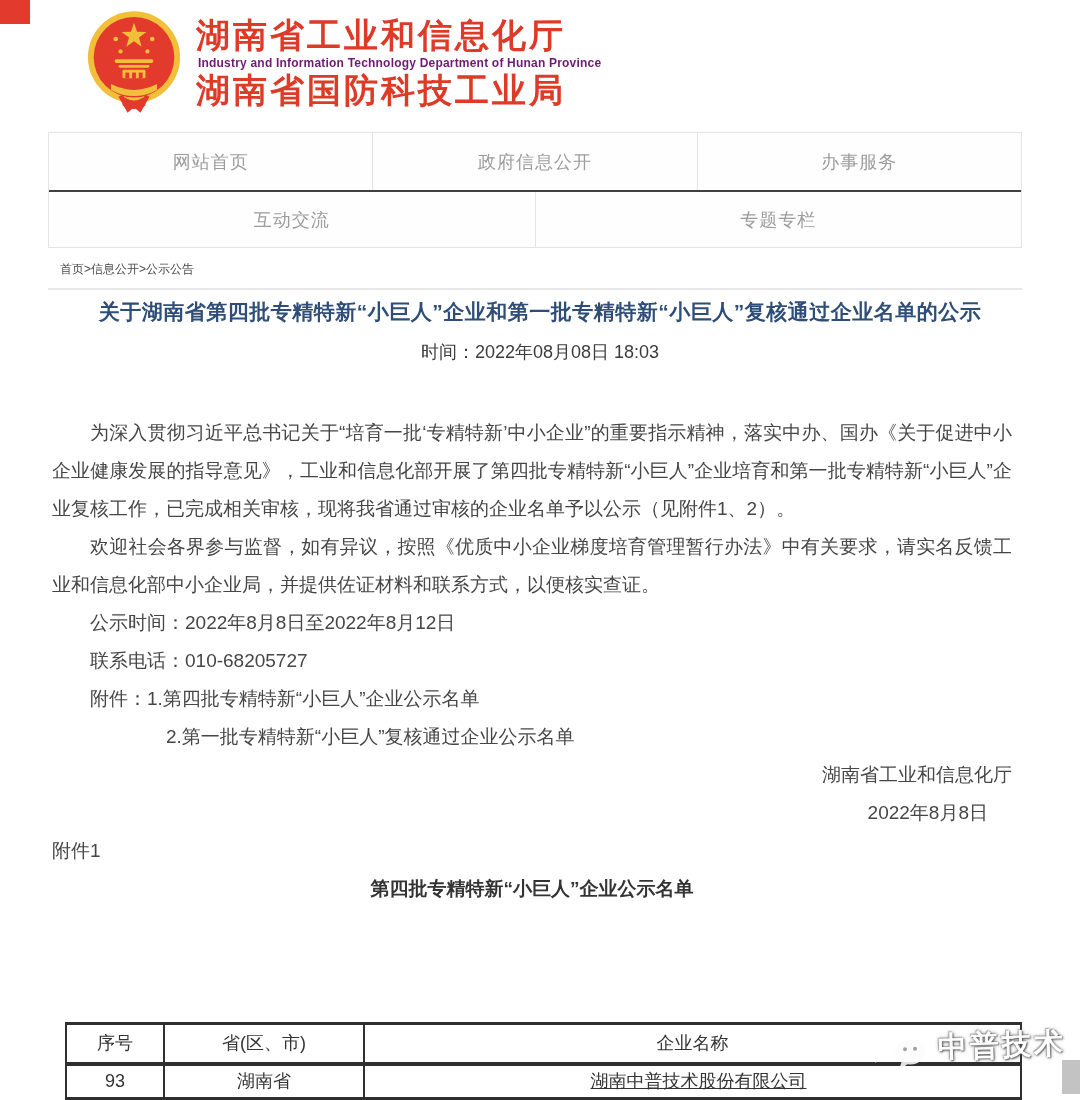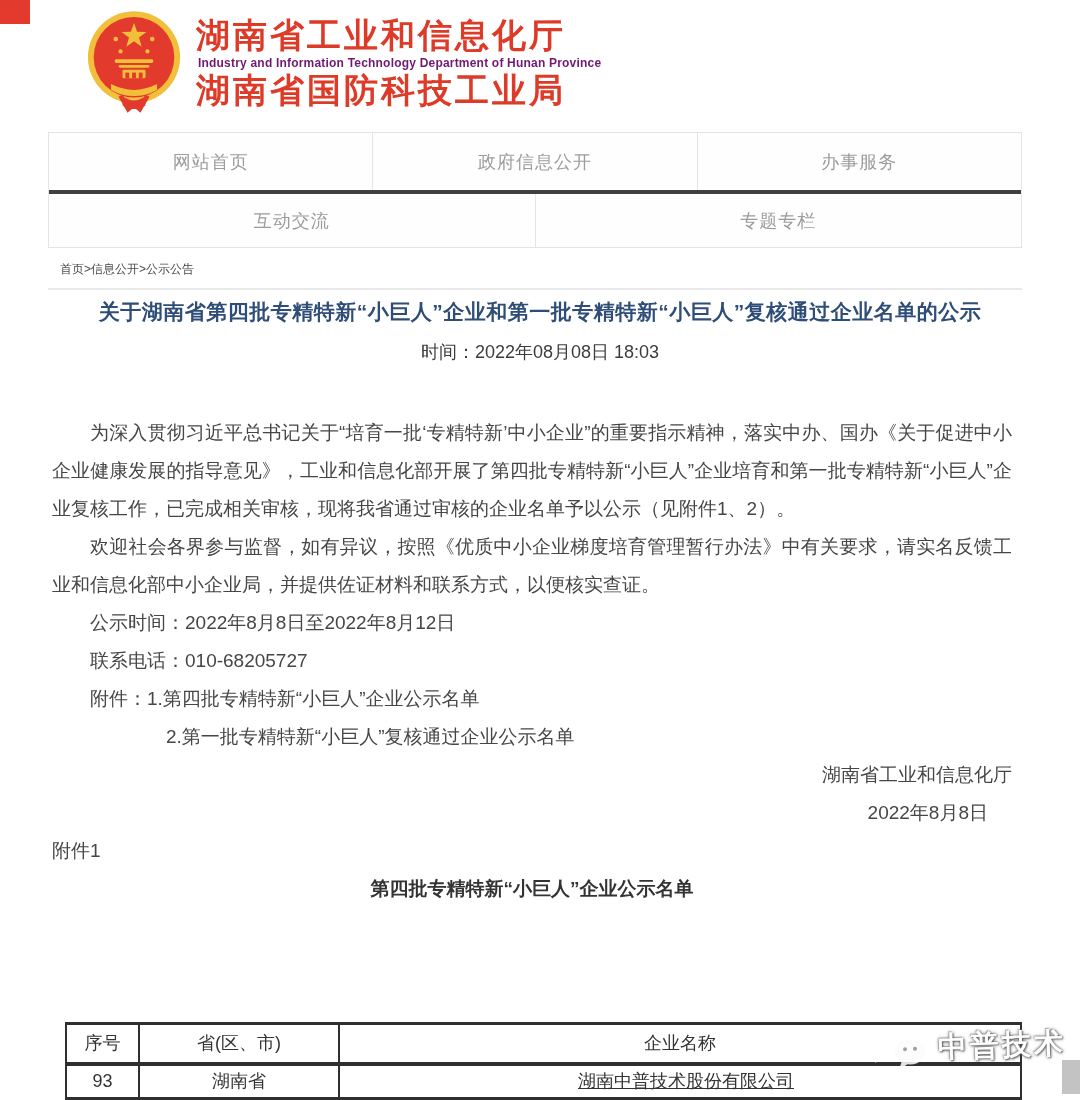--- a/index.html
+++ b/index.html
@@ -37,21 +37,21 @@
     font-size: 12px; letter-spacing: 0.2px;
     margin: 2px 0 3px 2px; white-space: nowrap;
   }
 
   
   .nav {
     position: absolute; left: 48px; top: 132px;
     width: 974px; border: 1px solid #e4e4e4; background: #f9a8d4;
   }
   .nav-row { display: flex; height: 57px; }
-  .nav-row + .nav-row { border-top: 4px solid #404040; }
+  .nav-row + .nav-row { border-top: 2px solid #404040; }
   .nav-cell {
     flex: 1; display: flex; align-items: center; justify-content: center;
     color: #9c9c9c; font-size: 18px; letter-spacing: 1px;
     border-left: 1px solid #e4e4e4; cursor: pointer; background: #fefefe;
   }
   .nav-cell:first-child { border-left: none; }
 
   
   .breadcrumb {
     position: absolute; left: 48px; top: 250px;
@@ -97,21 +97,21 @@
     width: 957px; border-collapse: collapse;
     font-size: 18px; color: #333333;
     background: #ffffff;
   }
   .roster-table th, .roster-table td {
     border: 2px solid #2f2f2f;
     text-align: center; font-weight: normal;
   }
   .roster-table thead th { height: 40px; border-bottom-width: 4px; border-top-width: 3px; }
   .roster-table tbody td { height: 36px; border-bottom-width: 5px; }
-  .col-seq { width: 73px; }
+  .col-seq { width: 98px; }
   .col-prov { width: 200px; }
   td.cell-company { text-align: center; padding-left: 12px; text-decoration: underline; }
 
   
   .watermark {
     position: absolute; left: 868px; top: 1018px;
     display: flex; align-items: center;
     transform: rotate(-2deg);
     pointer-events: none;
   }

